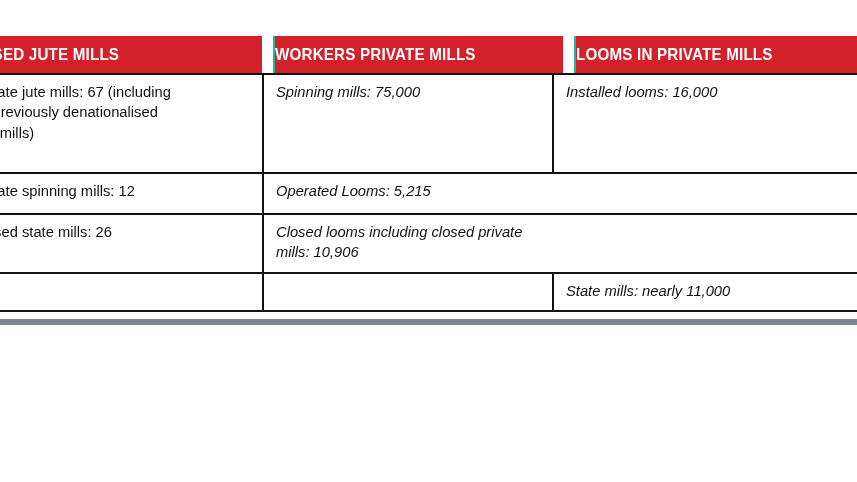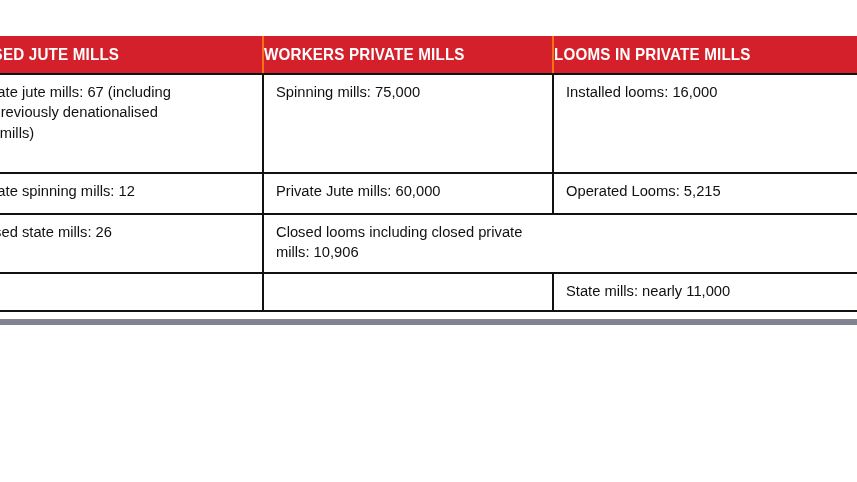--- a/index.html
+++ b/index.html
@@ -28,21 +28,22 @@
     display: flex;
     height: 37px;
   }
   .header-cell {
     background: #d3202a;
     display: flex;
     align-items: center;
     box-sizing: border-box;
   }
   .header-cell + .header-cell {
-    border-left: 2px solid #f97316;
+    border-left: 2px solid #14b8a6;
+    margin-left: 11px;
   }
   .header-title {
     color: #ffffff;
     font-family: "Liberation Sans", sans-serif;
     font-weight: bold;
     font-size: 16.5px;
     letter-spacing: 0.2px;
     line-height: 1;
     white-space: nowrap;
     transform: scaleX(0.92);
@@ -63,20 +64,21 @@
   .data-row.last-row {
     border-bottom: 2.5px solid #111111;
   }
   .data-cell {
     box-sizing: border-box;
     padding: 7px 12px 9px 12px;
     display: block;
   }
   .data-cell + .data-cell {
     border-left: 2.5px solid #111111;
+    font-style: italic;
   }
   .cell-text {
     font-family: "Liberation Sans", sans-serif;
     font-size: 15.5px;
     line-height: 1.32;
     color: #111111;
     display: block;
     white-space: pre-line;
     transform: scaleX(0.95);
     transform-origin: left top;
@@ -133,23 +135,20 @@
       </div>
       <div class="data-cell col-3">
         <span class="cell-text">Installed looms: 16,000</span>
       </div>
     </div>
 
     <div class="data-row row-h2">
       <div class="data-cell col-1">
         <span class="cell-text">Private spinning mills: 12</span>
       </div>
-      <div class="data-cell col-2">
-        <span class="cell-text">Private Jute mills: 60,000</span>
-      </div>
       <div class="data-cell col-3">
         <span class="cell-text">Operated Looms: 5,215</span>
       </div>
     </div>
 
     <div class="data-row row-h3">
       <div class="data-cell col-1">
         <span class="cell-text">Closed state mills: 26</span>
       </div>
       <div class="data-cell col-3">

